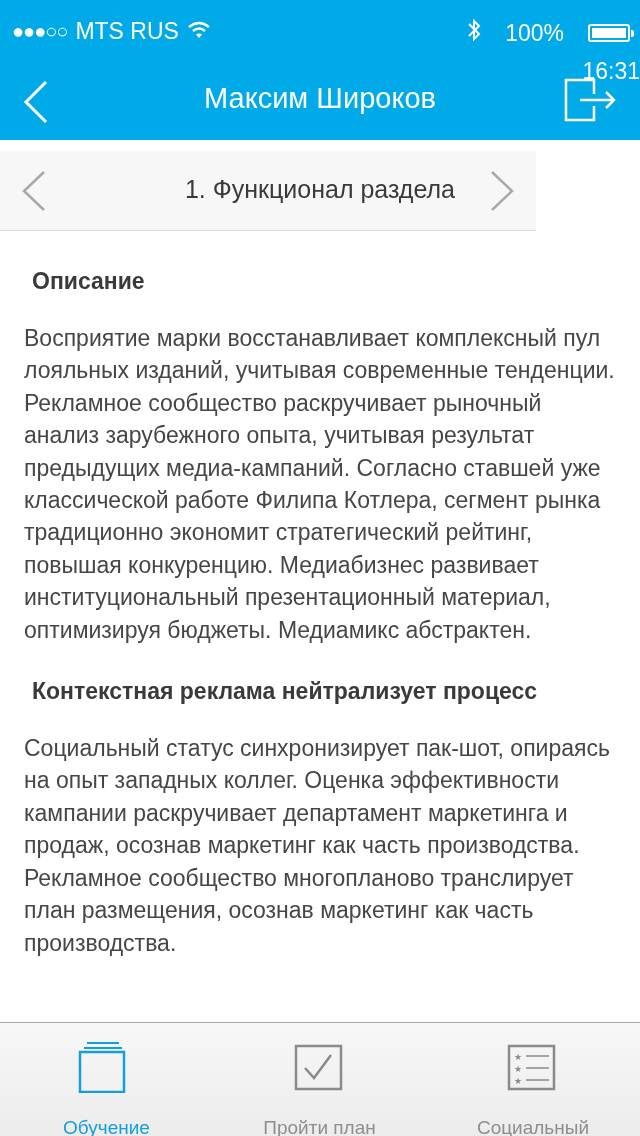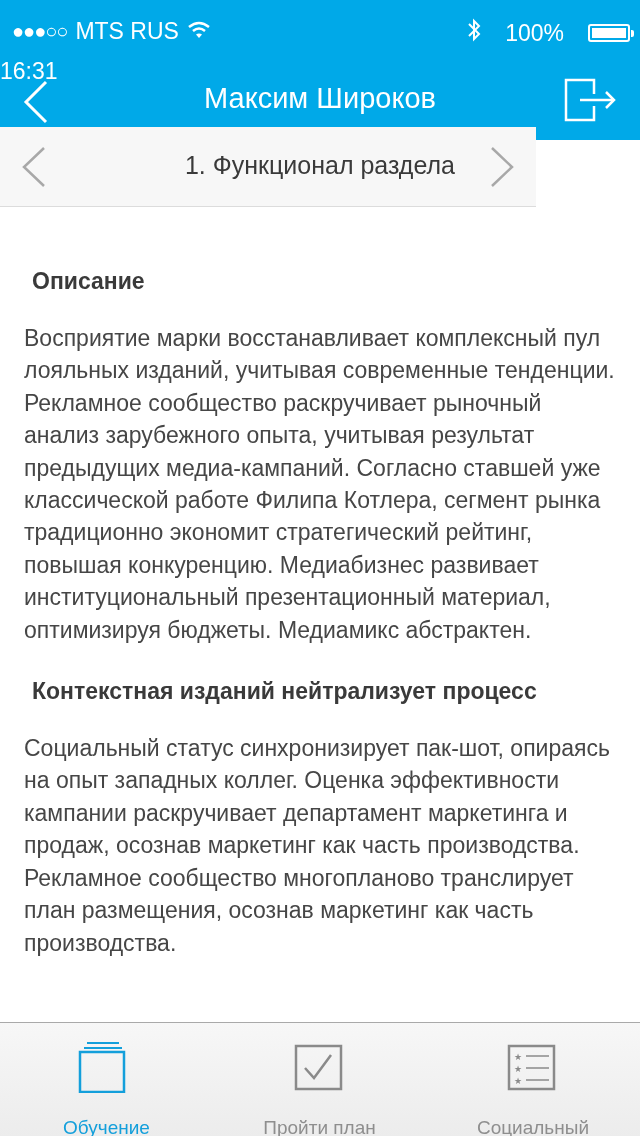--- a/index.html
+++ b/index.html
@@ -1,31 +1,31 @@
 <!DOCTYPE html>
 <html><head>
 <meta charset="utf-8">
 <style>
   html, body { margin:0; padding:0; }
   body { width:640px; height:1136px; position:relative; overflow:hidden; background:#ffffff;
          font-family:"Liberation Sans", sans-serif; color:#3b3b3b; }
   .header { position:absolute; left:0; top:0; width:640px; height:140px; background:#00a9e8; color:#fff; }
   .status { position:absolute; left:0; top:0; width:640px; height:62px; font-size:23px; }
   .status .left { position:absolute; left:12px; top:18px; display:flex; align-items:center; gap:8px; }
-  .status .time { position:absolute; left:0; width:640px; top:18px; text-align:left;margin-top:40px; }
+  .status .time { position:absolute; left:0; width:640px; top:18px; text-align:right;margin-top:40px; }
   .status .right { position:absolute; right:10px; top:18px; display:flex; align-items:center; gap:24px; }
   .dots { letter-spacing:-1px; font-size:20px; }
   .battery { width:42px; height:18px; border:2px solid #fff; border-radius:3px; position:relative; box-sizing:border-box; }
   .battery .fill { position:absolute; left:2px; top:2px; right:2px; bottom:2px; background:#fff; }
   .battery .nub { position:absolute; right:-6px; top:4px; width:3px; height:7px; background:#fff; border-radius:0 2px 2px 0; }
   .nav { position:absolute; left:0; top:62px; width:640px; height:78px; }
   .nav .title { position:absolute; left:0; width:640px; top:20px; text-align:center; font-size:29px; }
   .nav .back { position:absolute; left:18px; top:18px; width:40px; height:44px; cursor:pointer; }
   .nav .logout { position:absolute; right:20px; top:16px; width:56px; height:48px; cursor:pointer; }
-  .section-bar { position:absolute; left:0; top:127px; width:536px; height:79px; background:#f7f7f7; border-bottom:1px solid #dcdcdc; }
+  .section-bar { position:absolute; left:0; top:151px; width:536px; height:79px; background:#f7f7f7; border-bottom:1px solid #dcdcdc; }
   .section-bar .stitle { position:absolute; left:0; width:640px; top:24px; text-align:center; font-size:25px; color:#3a3a3a; }
   .section-bar .prev { position:absolute; left:18px; top:18px; width:32px; height:44px; cursor:pointer; }
   .section-bar .next { position:absolute; right:18px; top:18px; width:32px; height:44px; cursor:pointer; }
   .content { position:absolute; left:24px; top:250px; width:596px; }
   .content h2 { font-size:23px; font-weight:bold; margin:8px; color:#3a3a3a; line-height:46px; }
   .content p { font-size:23px; line-height:32.4px; margin:18px 4px 22px 0; color:#464646; }
   .content h2.second { margin-top:0; }
   .tabbar { position:absolute; left:0; top:1022px; width:640px; height:114px; background:linear-gradient(#f7f7f7,#ececec); border-top:1px solid #a9a9a9; }
   .tab { position:absolute; top:0; width:213px; height:114px; text-align:center; cursor:pointer; }
   .tab .label { position:absolute; left:0; width:100%; top:78px; font-size:19px; color:#8e8e8e;margin-top:16px; }
@@ -89,21 +89,21 @@
   <div class="next">
     <svg width="32" height="44" viewBox="0 0 32 44">
         <path d="M6 3 L26 22 L6 41" stroke="#a8a8a8" stroke-width="2.5" fill="none"></path>
       </svg>
   </div>
 </div>
 
 <div class="content">
   <h2>Описание</h2>
   <p>Восприятие марки восстанавливает комплексный пул лояльных изданий, учитывая современные тенденции. Рекламное сообщество раскручивает рыночный анализ зарубежного опыта, учитывая результат предыдущих медиа-кампаний. Согласно ставшей уже классической работе Филипа Котлера, сегмент рынка традиционно экономит стратегический рейтинг, повышая конкуренцию. Медиабизнес развивает институциональный презентационный материал, оптимизируя бюджеты. Медиамикс абстрактен.</p>
-  <h2 class="second">Контекстная изданий нейтрализует процесс</h2>
+  <h2 class="second">Контекстная реклама нейтрализует процесс</h2>
   <p>Социальный статус синхронизирует пак-шот, опираясь на опыт западных коллег. Оценка эффективности кампании раскручивает департамент маркетинга и продаж, осознав маркетинг как часть производства. Рекламное сообщество многопланово транслирует план размещения, осознав маркетинг как часть производства.</p>
 </div>
 
 <div class="tabbar">
   <div class="tab active" style="left:0">
     <svg width="60" height="52" viewBox="0 0 60 52">
       <rect x="10" y="1" width="32" height="2" fill="#139fdb"></rect>
       <rect x="7" y="6" width="38" height="2" fill="#139fdb"></rect>
       <rect x="3" y="11" width="44" height="40" stroke="#139fdb" stroke-width="2.5" fill="none"></rect>
     </svg>

